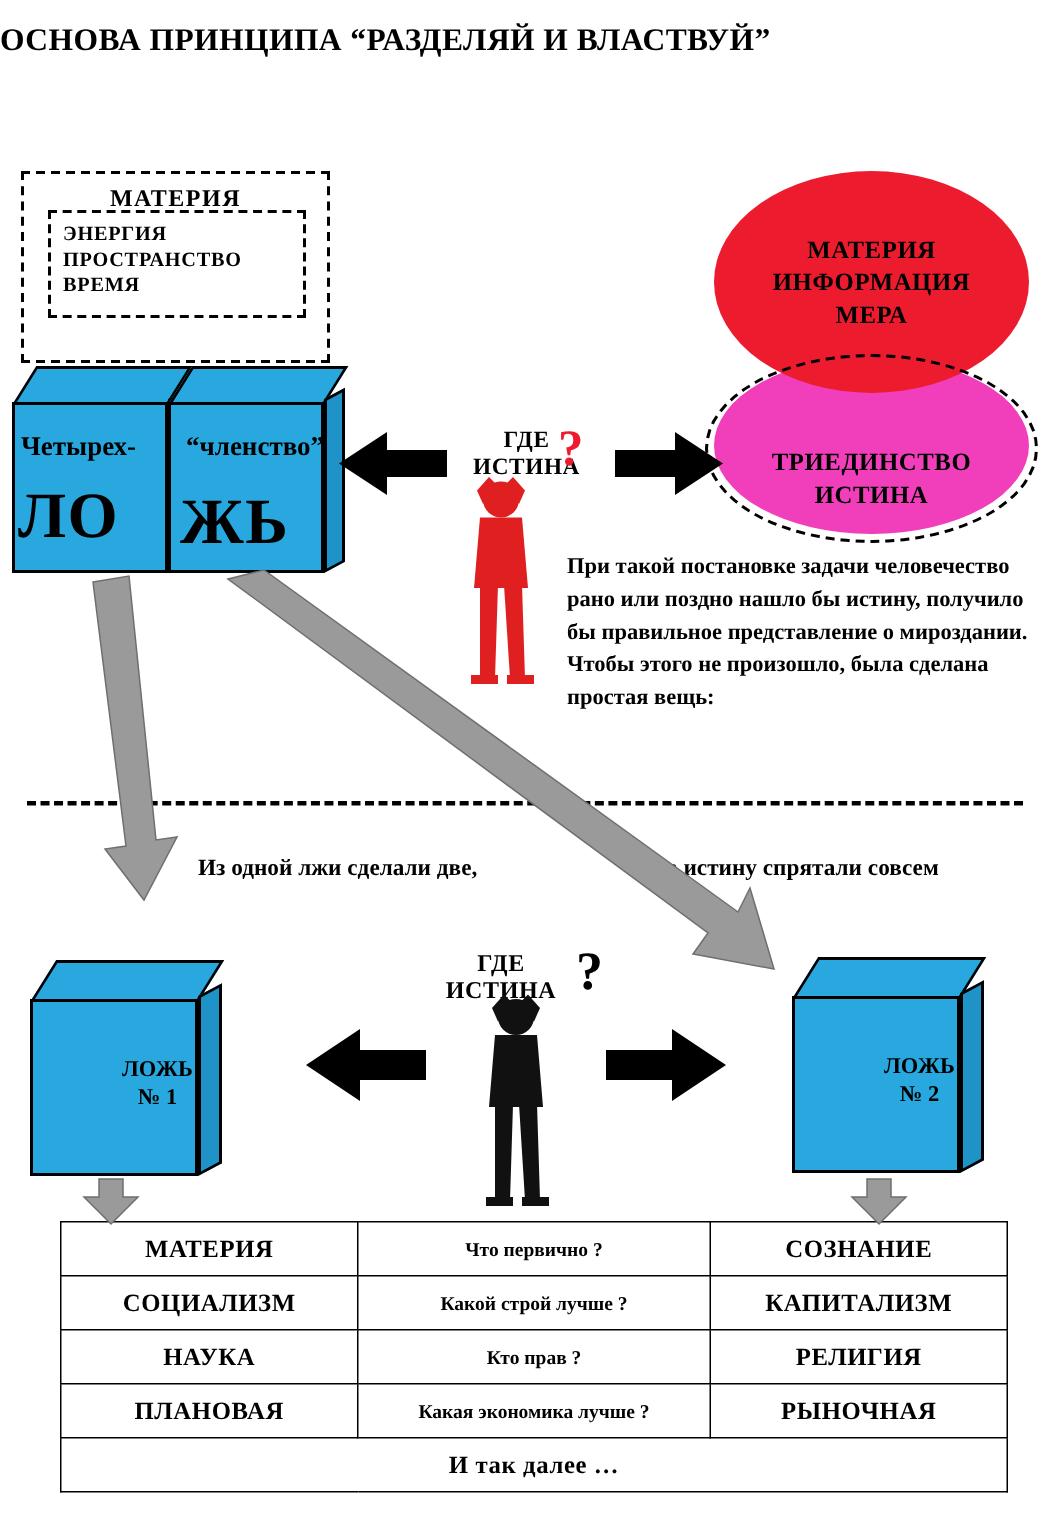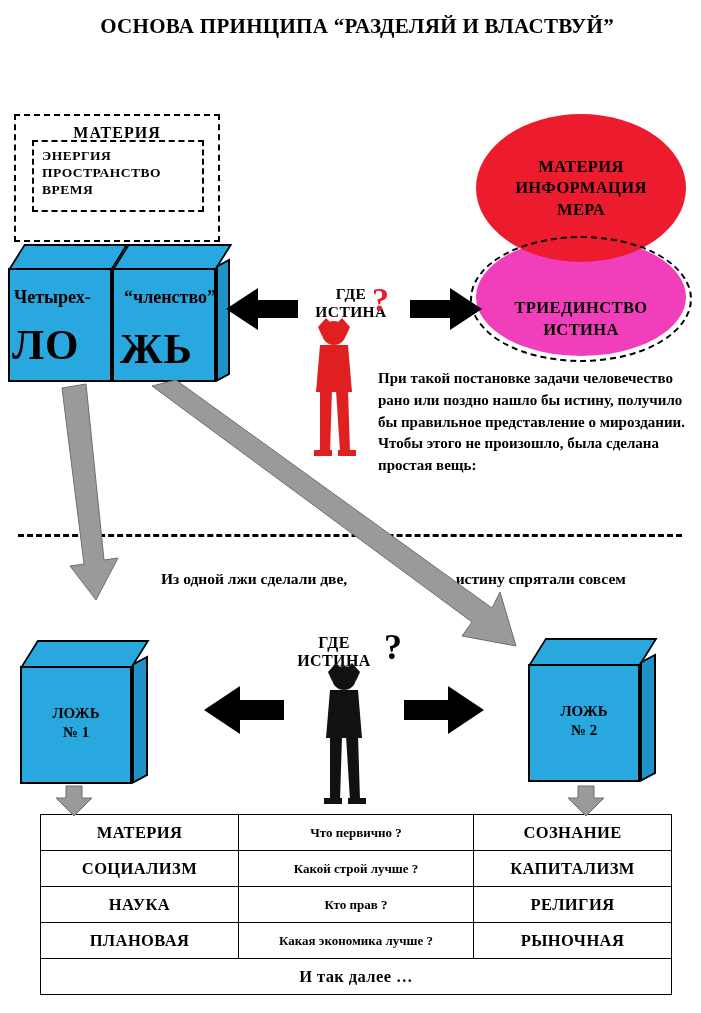--- a/index.html
+++ b/index.html
@@ -17,21 +17,21 @@
     overflow: hidden;
     background: #ffffff;
   }
   .abs { position: absolute; }
 
   
   #title {
     top: 14px;
     left: 0;
     width: 614px;
-    text-align: right;
+    text-align: left;
     font-size: 21px;
     font-weight: bold;
     letter-spacing: 0.3px;
     color: #000;
   }
 
   
   #matter-box {
     left: 14px;
     top: 114px;
@@ -218,40 +218,40 @@
     width: 664px;
     border-top: 3px dashed #000;
   }
 
   
   #cap-left {
     left: 132px;
     top: 570px;
     font-size: 15.5px;
     font-weight: bold;
-    margin-left: 29px;
   }
   #cap-right {
     left: 444px;
     top: 570px;
     font-size: 15.5px;
     font-weight: bold;
   }
 
   
   #cube-b1 { left: 20px; top: 640px; width: 128px; height: 148px; }
   #cube-b2 { left: 528px; top: 638px; width: 128px; height: 148px; }
   .cube-b-label {
     position: absolute;
     z-index: 6;
     font-size: 15px;
     font-weight: bold;
     text-align: center;
     line-height: 1.25;
     color: #000;
+    padding-left: 29px;
   }
 
   
   #table-wrap {
     left: 40px;
     top: 814px;
     width: 622px;
   }
   table {
     border-collapse: collapse;

